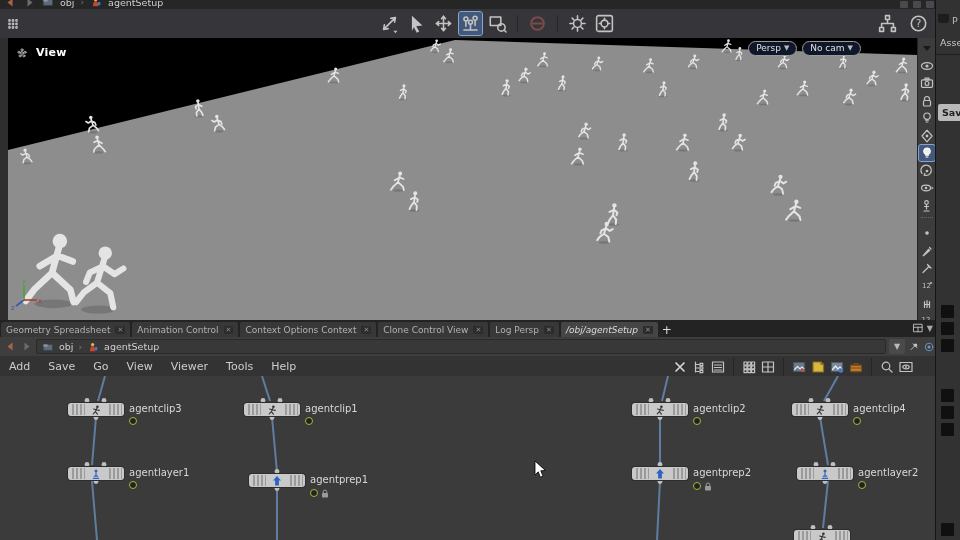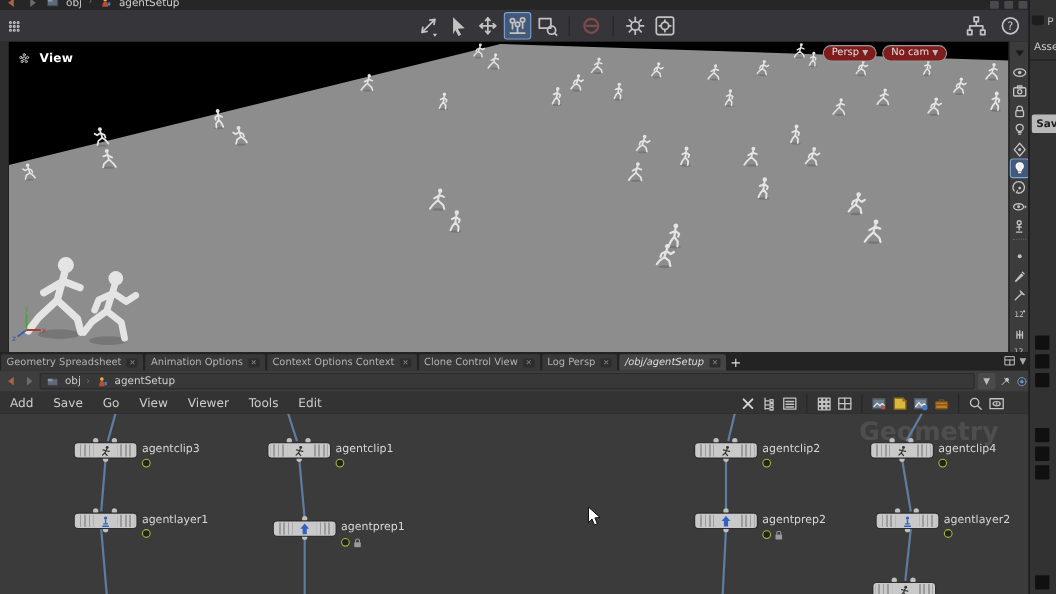--- a/index.html
+++ b/index.html
@@ -28,21 +28,21 @@
   .topicons i{width:8px;height:7px;background:#4a4a4e;display:block;border-radius:1px;}
 
   
   .vprow{top:38px;height:282px;background:#2e2e2e;}
   .vpleft{position:absolute;left:0;top:0;width:8px;height:282px;background:#2e2e2e;}
   .viewport{position:absolute;left:8px;top:0;width:909px;height:282px;background:#000;overflow:hidden;}
   #vp-svg{position:absolute;left:0;top:0;}
   .vp-label{position:absolute;left:8px;top:8px;display:flex;align-items:center;gap:8px;}
   .vp-label b{color:#fff;font-size:11px;letter-spacing:.2px;}
   .pills{position:absolute;right:56px;top:3px;display:flex;gap:5px;}
-  .pill{border:1px solid #9a9a9a;border-radius:8px;background:#7f1d1d;color:#e0e0e0;
+  .pill{border:1px solid #9a9a9a;border-radius:8px;background:#0f172a;color:#e0e0e0;
         font-size:9px;padding:1px 7px;display:flex;gap:3px;line-height:11px;}
   .pill s{color:#bbb;text-decoration:none;font-size:7px;}
   .vstrip{position:absolute;left:917px;top:0;width:18px;height:282px;background:#3c3c3c;border-left:1px solid #242424;
           display:flex;flex-direction:column;align-items:center;padding-top:2px;box-sizing:border-box;}
   .vbtn{width:16px;height:16px;margin-bottom:1.5px;border-radius:2px;flex:none;display:flex;align-items:center;justify-content:center;}
   .vbtn.active{background:#44597a;outline:1px solid #7fa6d9;}
   .vdiv{width:12px;height:5px;flex:none;border-top:1px dotted #666;margin:2px 0;}
   .vpgap{position:absolute;left:935px;top:0;width:1px;height:282px;background:#141414;}
 
   
@@ -650,21 +650,21 @@
       </div>
     <div class="vpgap"></div>
   </div>
 
   <div class="row tabbar" id="tabbar">
       <div class="ptab">
         <span>Geometry Spreadsheet</span>
         <span class="x">✕</span>
       </div>
       <div class="ptab">
-        <span>Animation Options</span>
+        <span>Animation Control</span>
         <span class="x">✕</span>
       </div>
       <div class="ptab">
         <span>Context Options Context</span>
         <span class="x">✕</span>
       </div>
       <div class="ptab">
         <span>Clone Control View</span>
         <span class="x">✕</span>
       </div>
@@ -745,21 +745,21 @@
   </div>
 
   <div class="row menubar">
     <div id="menus" style="display:flex;">
         <span class="menu">Add</span>
         <span class="menu">Save</span>
         <span class="menu">Go</span>
         <span class="menu">View</span>
         <span class="menu">Viewer</span>
         <span class="menu">Tools</span>
-        <span class="menu">Edit</span>
+        <span class="menu">Help</span>
       </div>
     <div id="net-icons">
         <div class="nbtn">
           <span class="mi">
             <svg viewBox="0 0 16 16">
               <path d="M4 4l8 8M12 4l-8 8" style="stroke:#d5d5d5;stroke-width:1.7"></path>
             </svg>
           </span>
         </div>
         <div class="nbtn">
@@ -856,21 +856,20 @@
               <rect x="2" y="3.5" width="12" height="9"></rect>
               <ellipse cx="8" cy="8" rx="3.2" ry="1.9"></ellipse>
               <circle cx="8" cy="8" r="0.9" class="f"></circle>
             </svg>
           </span>
         </div>
       </div>
   </div>
 
   <div class="row network" id="network">
-    <div class="watermark">Geometry</div>
     <svg id="net-svg" width="936" height="164">
         <line x1="105" y1="0" x2="98" y2="25" stroke="#5e7da0" stroke-width="2"></line>
         <line x1="262" y1="0" x2="270" y2="25" stroke="#5e7da0" stroke-width="2"></line>
         <line x1="668" y1="0" x2="662" y2="25" stroke="#5e7da0" stroke-width="2"></line>
         <line x1="838" y1="0" x2="824" y2="25" stroke="#5e7da0" stroke-width="2"></line>
         <line x1="96" y1="41" x2="92" y2="89" stroke="#5e7da0" stroke-width="2"></line>
         <line x1="272" y1="41" x2="277" y2="96" stroke="#5e7da0" stroke-width="2"></line>
         <line x1="660" y1="41" x2="660" y2="89" stroke="#5e7da0" stroke-width="2"></line>
         <line x1="820" y1="41" x2="828" y2="89" stroke="#5e7da0" stroke-width="2"></line>
         <line x1="92" y1="105" x2="97" y2="164" stroke="#5e7da0" stroke-width="2"></line>

